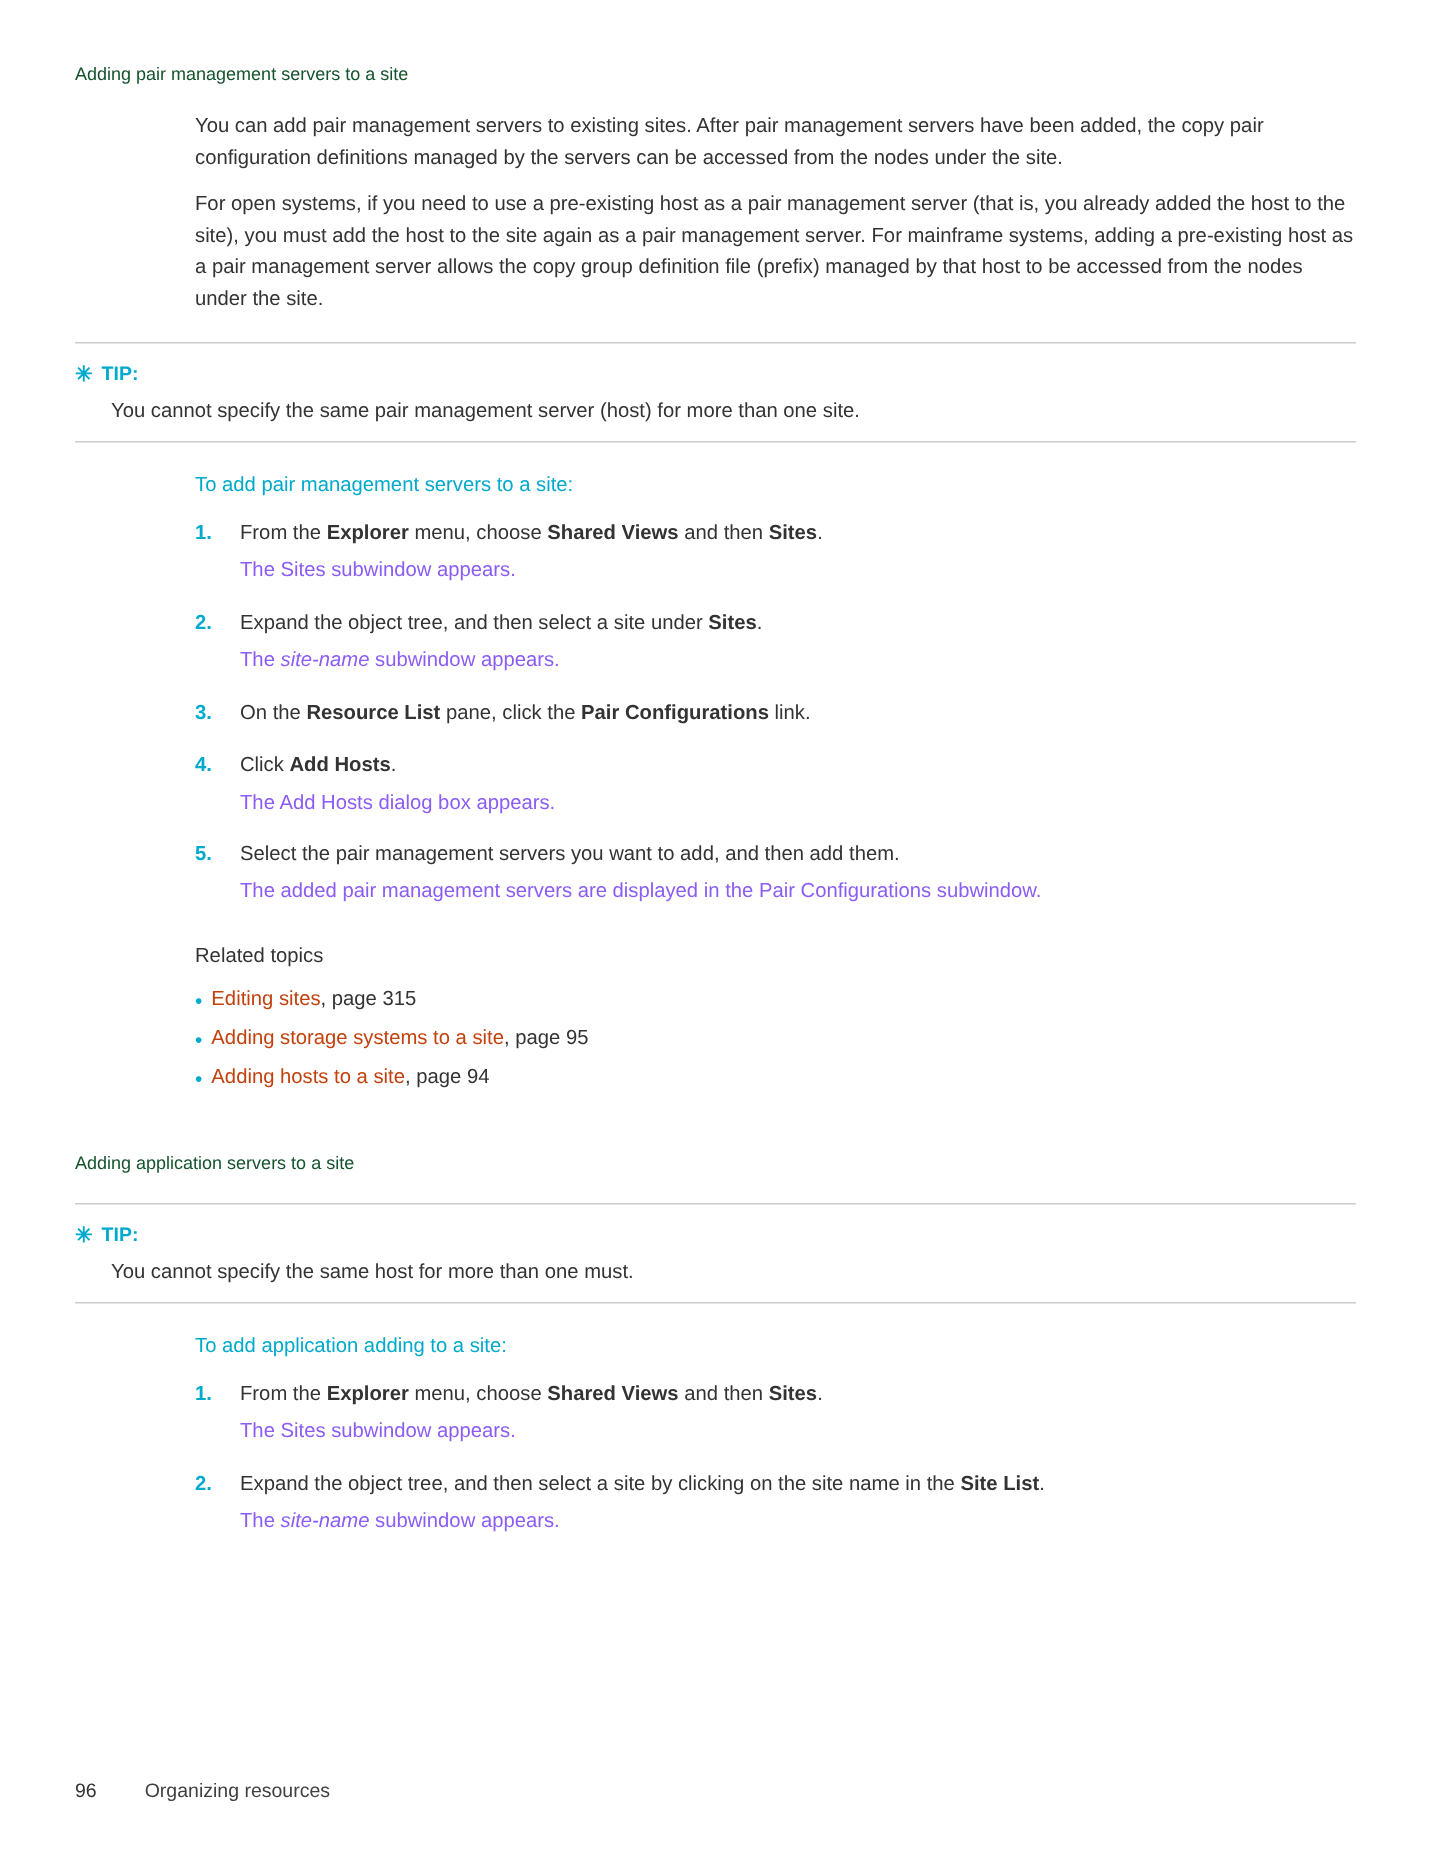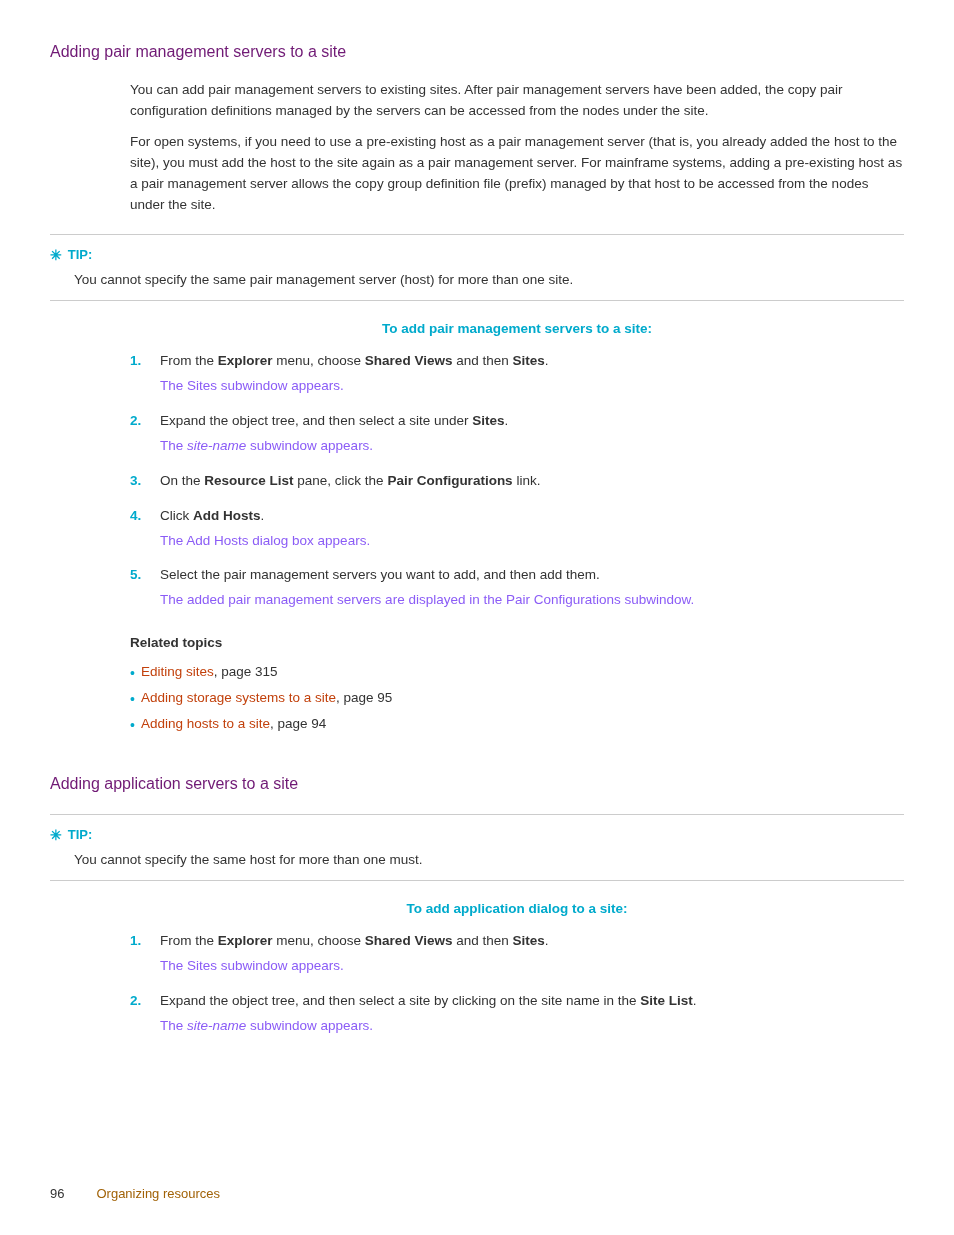--- a/index.html
+++ b/index.html
@@ -13,22 +13,22 @@
       font-family: Arial, Helvetica, sans-serif;
       font-size: 13.5px;
       color: #333333;
       line-height: 1.5;
       padding: 40px 50px 60px 50px;
       width: 954px;
       min-height: 1235px;
     }
 
     .section-title {
-      color: #701a75;
-      font-size: 16px;
+      color: #14532d;
+      font-size: 12px;
       font-weight: normal;
       margin-bottom: 16px;
     }
 
     .content-block {
       margin-left: 80px;
       margin-bottom: 12px;
     }
 
     .content-block p {
@@ -57,25 +57,24 @@
       font-size: 14px;
     }
 
     .tip-text {
       margin-left: 24px;
       line-height: 1.5;
     }
 
     .procedure-title {
       color: #00aacc;
-      font-weight: bold;
+      font-weight: normal;
       font-size: 13.5px;
       margin-bottom: 12px;
       margin-top: 18px;
-      text-align: center;
     }
 
     .steps-list {
       list-style: none;
       margin-left: 0;
       padding-left: 0;
     }
 
     .steps-list li {
       display: flex;
@@ -109,21 +108,21 @@
     .link {
       color: #c2410c;
       text-decoration: none;
     }
 
     .related-topics {
       margin-top: 18px;
     }
 
     .related-topics-title {
-      font-weight: bold;
+      font-weight: normal;
       font-size: 13.5px;
       margin-bottom: 8px;
     }
 
     .related-list {
       list-style: none;
       padding-left: 0;
     }
 
     .related-list li {
@@ -157,21 +156,21 @@
       gap: 32px;
       color: #333;
       font-size: 13px;
     }
 
     .footer-page {
       font-weight: normal;
     }
 
     .footer-text {
-      color: #a16207;
+      color: #404040;
     }
   </style>
 </head>
 <body>
 
 <section>
   <h2 class="section-title">Adding pair management servers to a site</h2>
 
   <div class="content-block">
     <p>You can add pair management servers to existing sites. After pair management servers have been added, the copy pair configuration definitions managed by the servers can be accessed from the nodes under the site.</p>
@@ -256,21 +255,21 @@
 
   <div class="content-block tip-box">
     <div class="tip-label">
       <span class="tip-icon">✳</span>
       <span>TIP:</span>
     </div>
     <div class="tip-text">You cannot specify the same host for more than one must.</div>
   </div>
 
   <div class="content-block">
-    <div class="procedure-title">To add application dialog to a site:</div>
+    <div class="procedure-title">To add application adding to a site:</div>
 
     <ol class="steps-list">
 
       <li>
         <span class="step-number">1.</span>
         <div class="step-content">
           <p>From the <b>Explorer</b> menu, choose <b>Shared Views</b> and then <b>Sites</b>.</p>
           <p class="step-sub-normal">The Sites subwindow appears.</p>
         </div>
       </li>

